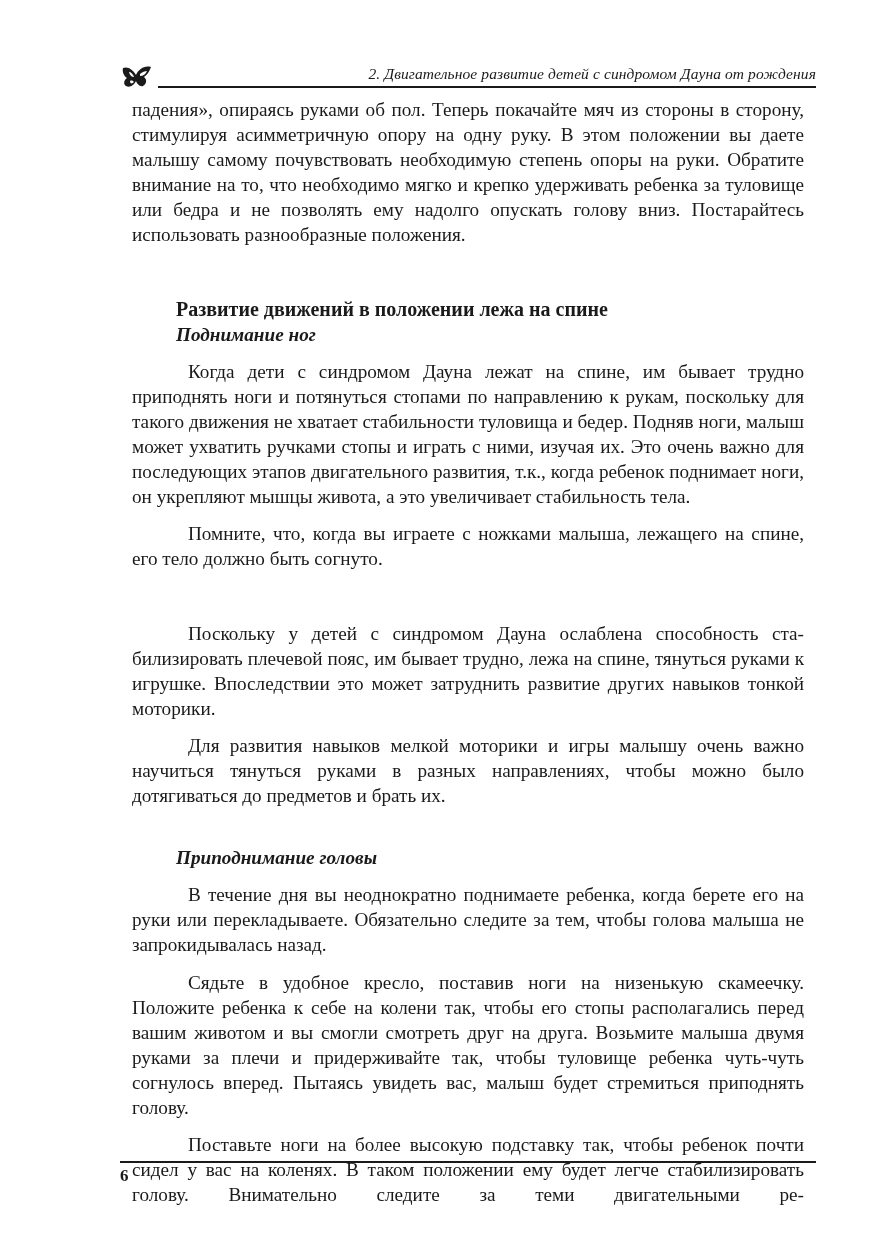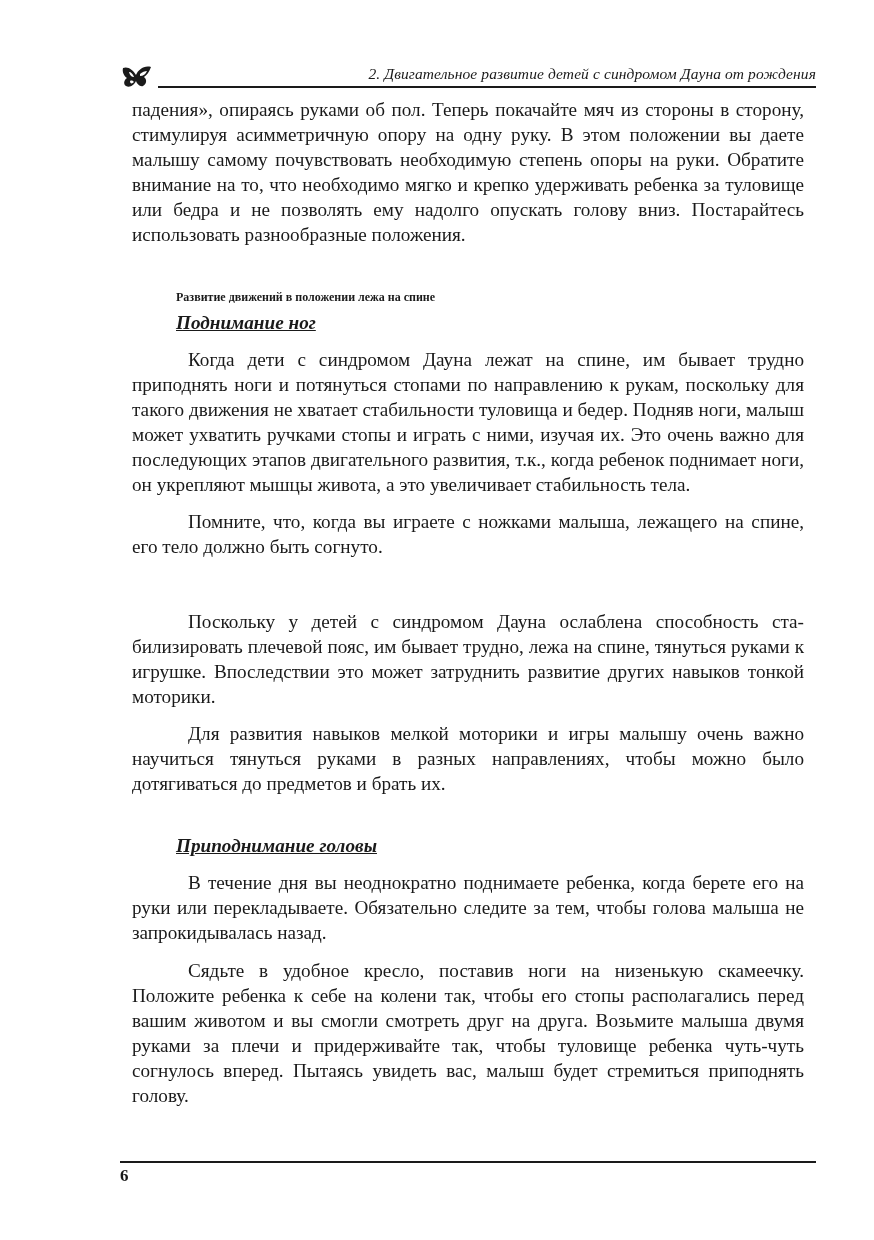--- a/index.html
+++ b/index.html
@@ -29,22 +29,22 @@
   .content {
     position: absolute; left: 120px; top: 85px; width: 696px;
     font-size: 19.2px; line-height: 25.1px;
   }
   .content p {
     margin: 12px; text-align: justify; text-align-last: left;
     hyphens: manual;
   }
   .content p.indent { text-indent: 56px; }
   .gap { height: 25px; }
-  .h-bold { font-weight: bold; margin-left: 56px; font-size: 12px; }
-  .h-ital { font-weight: bold; font-style: italic; margin-left: 56px; font-size: 19.2px; text-decoration: underline; }
+  .h-bold { font-weight: bold; margin-left: 56px; font-size: 20px; margin-top: 12px; }
+  .h-ital { font-weight: bold; font-style: italic; margin-left: 56px; font-size: 19.2px; }
   .footer-rule {
     position: absolute; left: 120px; width: 696px; top: 1161px;
     border-top: 2px solid #1a1a1a;
   }
   .page-number {
     position: absolute; left: 120px; top: 1166px;
     font-weight: bold; font-size: 17px;
   }
 </style>
 </head>
@@ -78,17 +78,18 @@
   <div>
     <p class="indent">Поскольку у детей с синдромом Дауна ослаблена способность ста­билизировать плечевой пояс, им бывает трудно, лежа на спине, тянуть­ся руками к игрушке. Впоследствии это может затруднить развитие других навыков тонкой моторики.</p>
     <p class="indent">Для развития навыков мелкой моторики и игры малышу очень важно научиться тянуться руками в разных направлениях, чтобы мож­но было дотягиваться до предметов и брать их.</p>
   </div>
   <div class="gap"></div>
 
   <div>
     <div class="h-ital">Приподнимание головы</div>
     <p class="indent">В течение дня вы неоднократно поднимаете ребенка, когда бере­те его на руки или перекладываете. Обязательно следите за тем, чтобы голова малыша не запрокидывалась назад.</p>
     <p class="indent">Сядьте в удобное кресло, поставив ноги на низенькую скамеечку. Положите ребенка к себе на колени так, чтобы его стопы располагались перед вашим животом и вы смогли смотреть друг на друга. Возьмите малыша двумя руками за плечи и придерживайте так, чтобы туловище ребенка чуть-чуть согнулось вперед. Пытаясь увидеть вас, малыш будет стремиться приподнять голову.</p>
+    <p class="indent" style="text-align-last: justify;">Поставьте ноги на более высокую подставку так, чтобы ребенок почти сидел у вас на коленях. В таком положении ему будет легче ста­билизировать голову. Внимательно следите за теми двигательными ре-</p>
   </div>
 </div>
 
 <div class="footer-rule"></div>
 <div class="page-number">6</div>
 
 </body></html>

